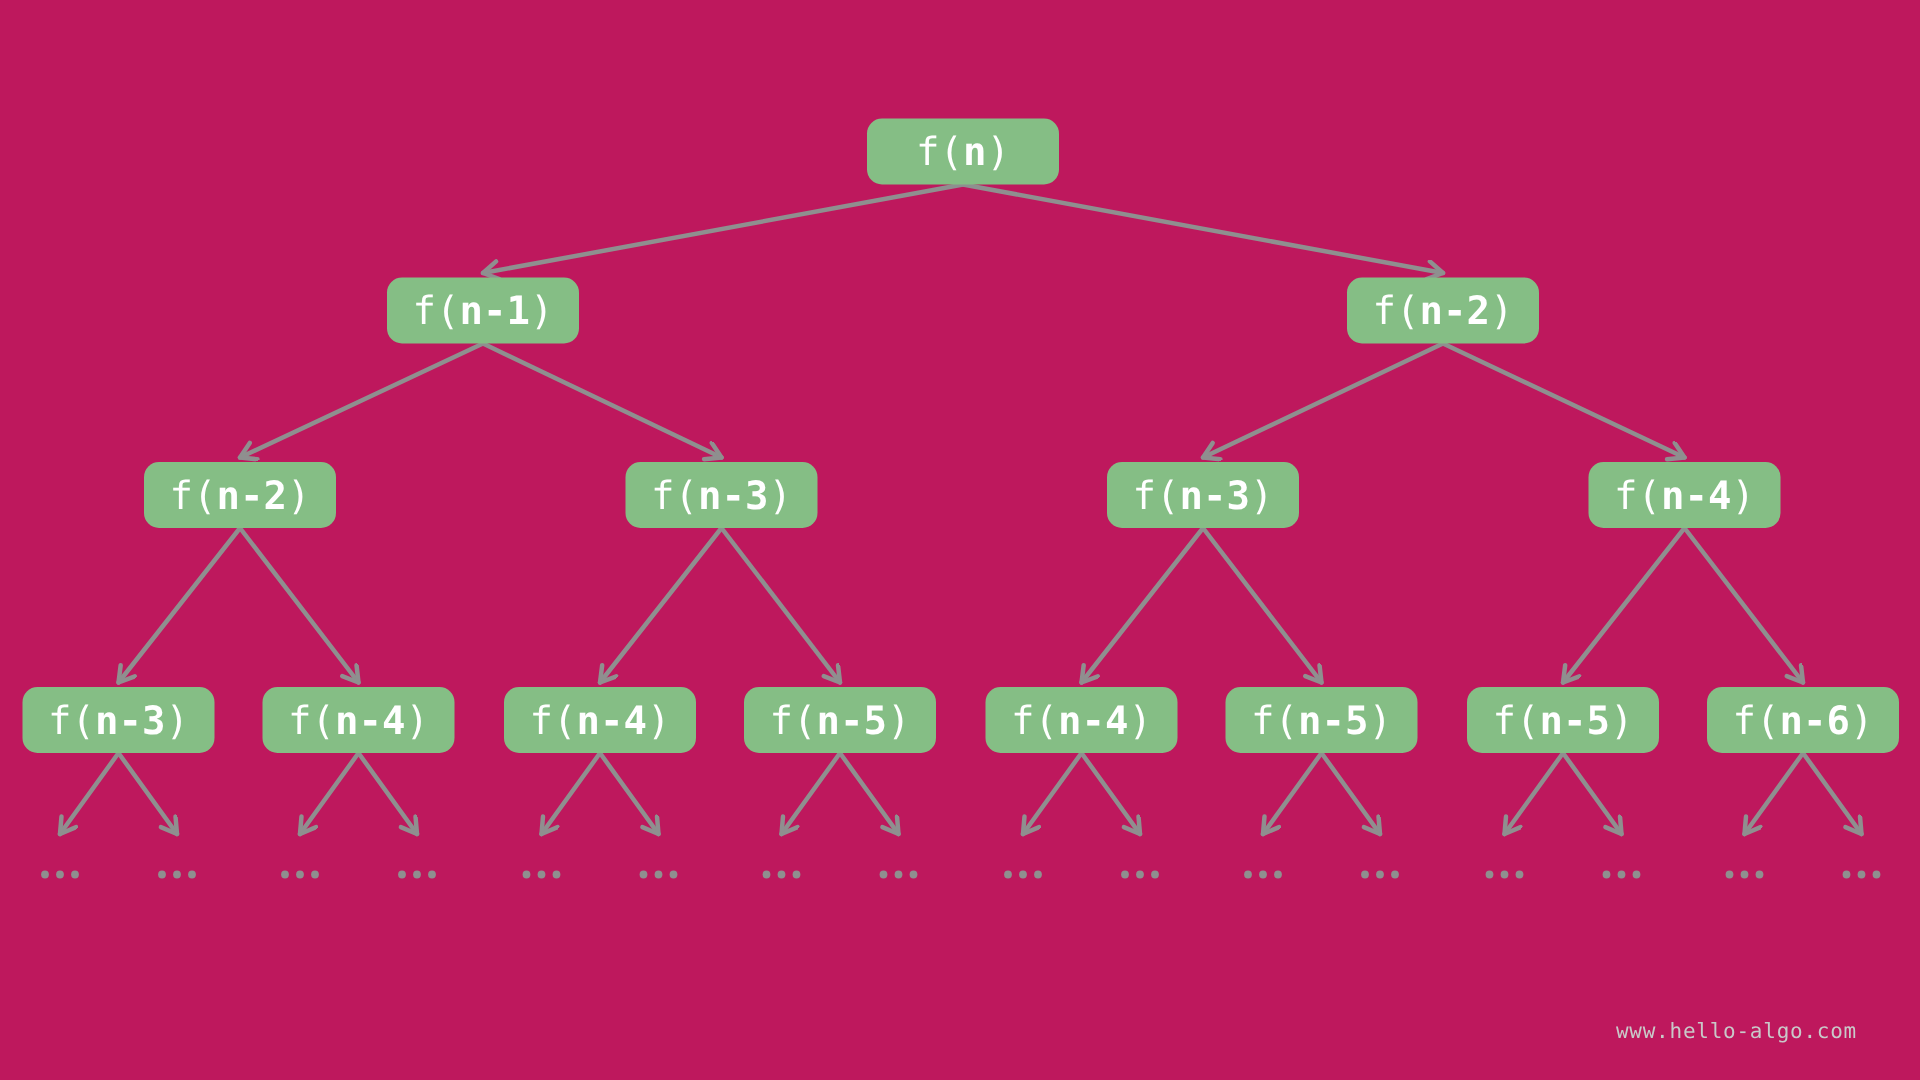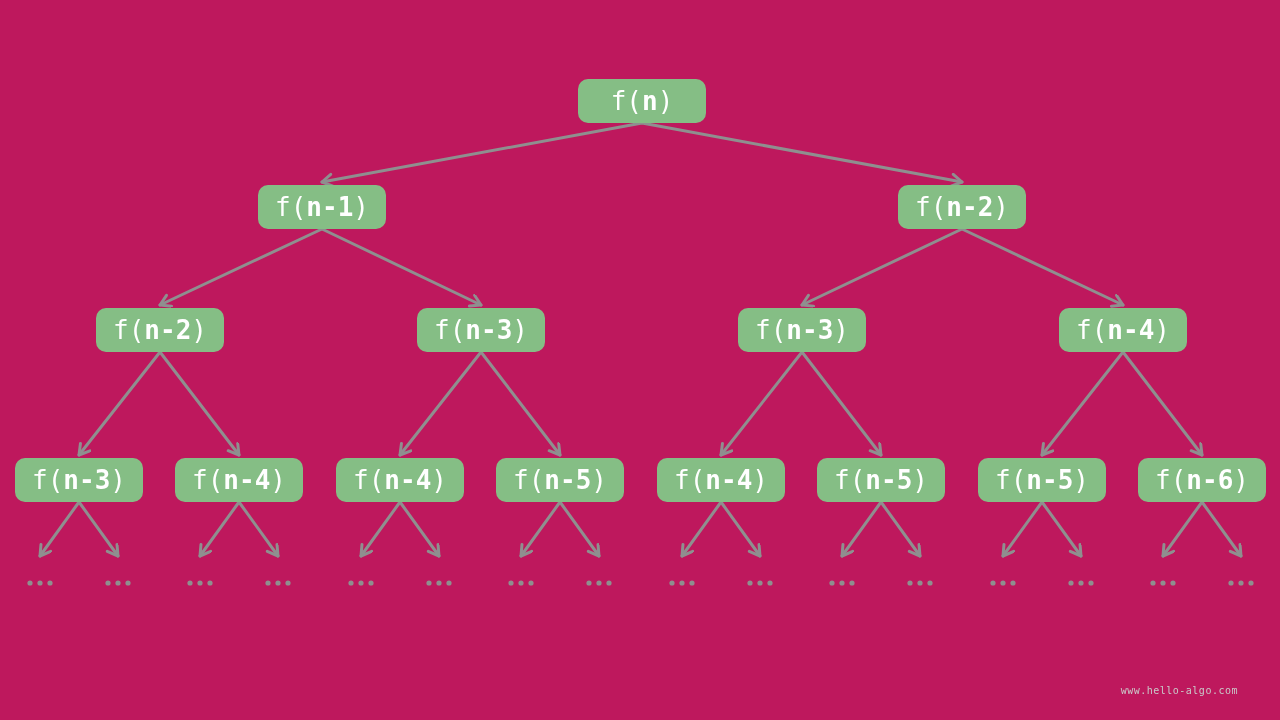--- a/index.html
+++ b/index.html
@@ -19,21 +19,21 @@
   }
   #tree-svg {
     position: absolute;
     left: 0;
     top: 0;
   }
   .watermark {
     position: absolute;
     right: 42px;
     bottom: 24px;
-    font-size: 10px;
+    font-size: 14px;
     letter-spacing: 0.5px;
     color: #c9c9c9;
     font-family: "DejaVu Sans Mono", "Liberation Mono", monospace;
     user-select: none;
   }
 </style>
 </head>
 <body>
 
 <div class="canvas">

